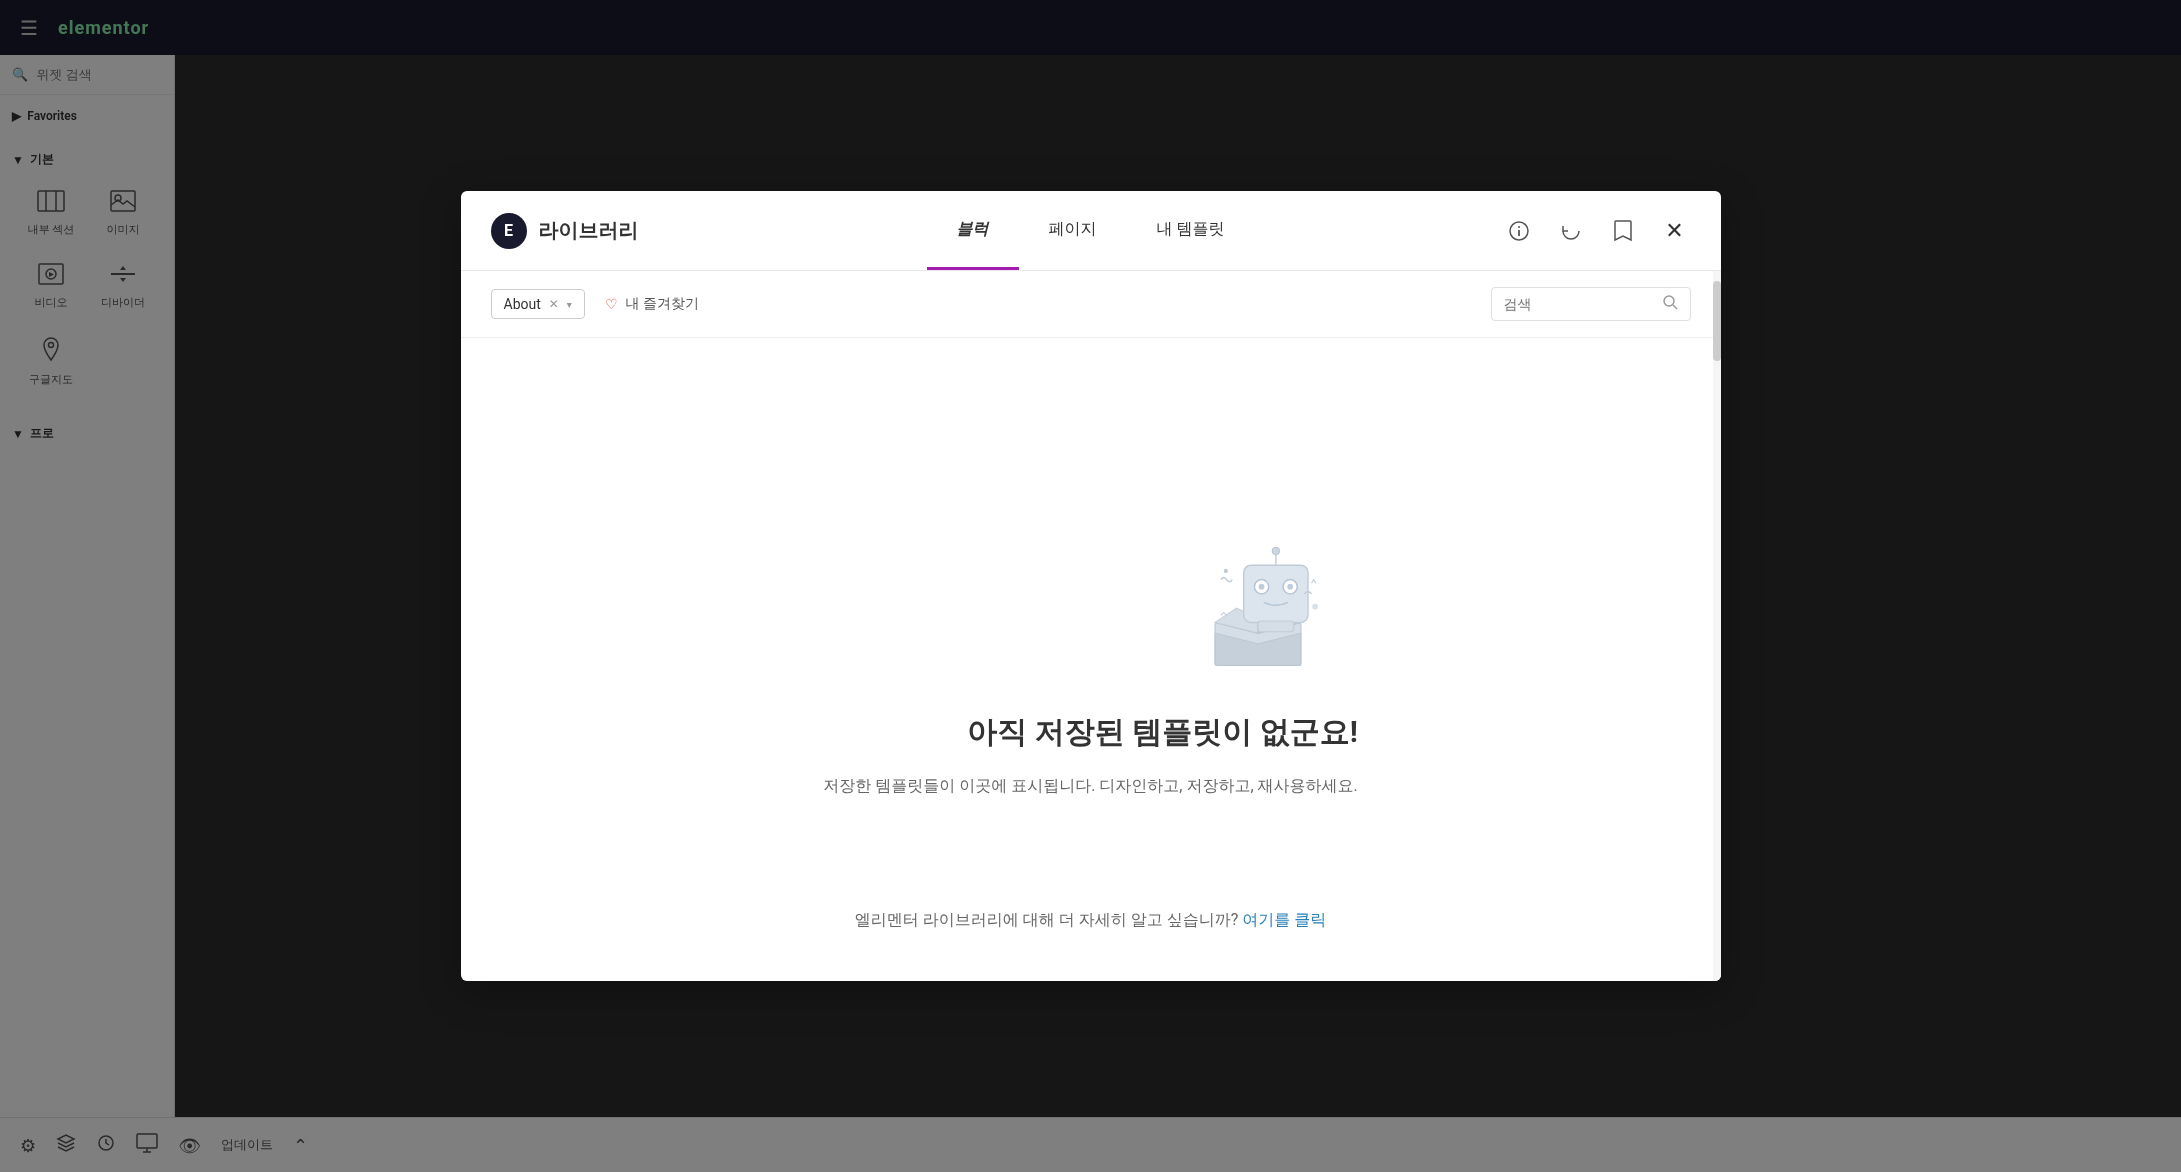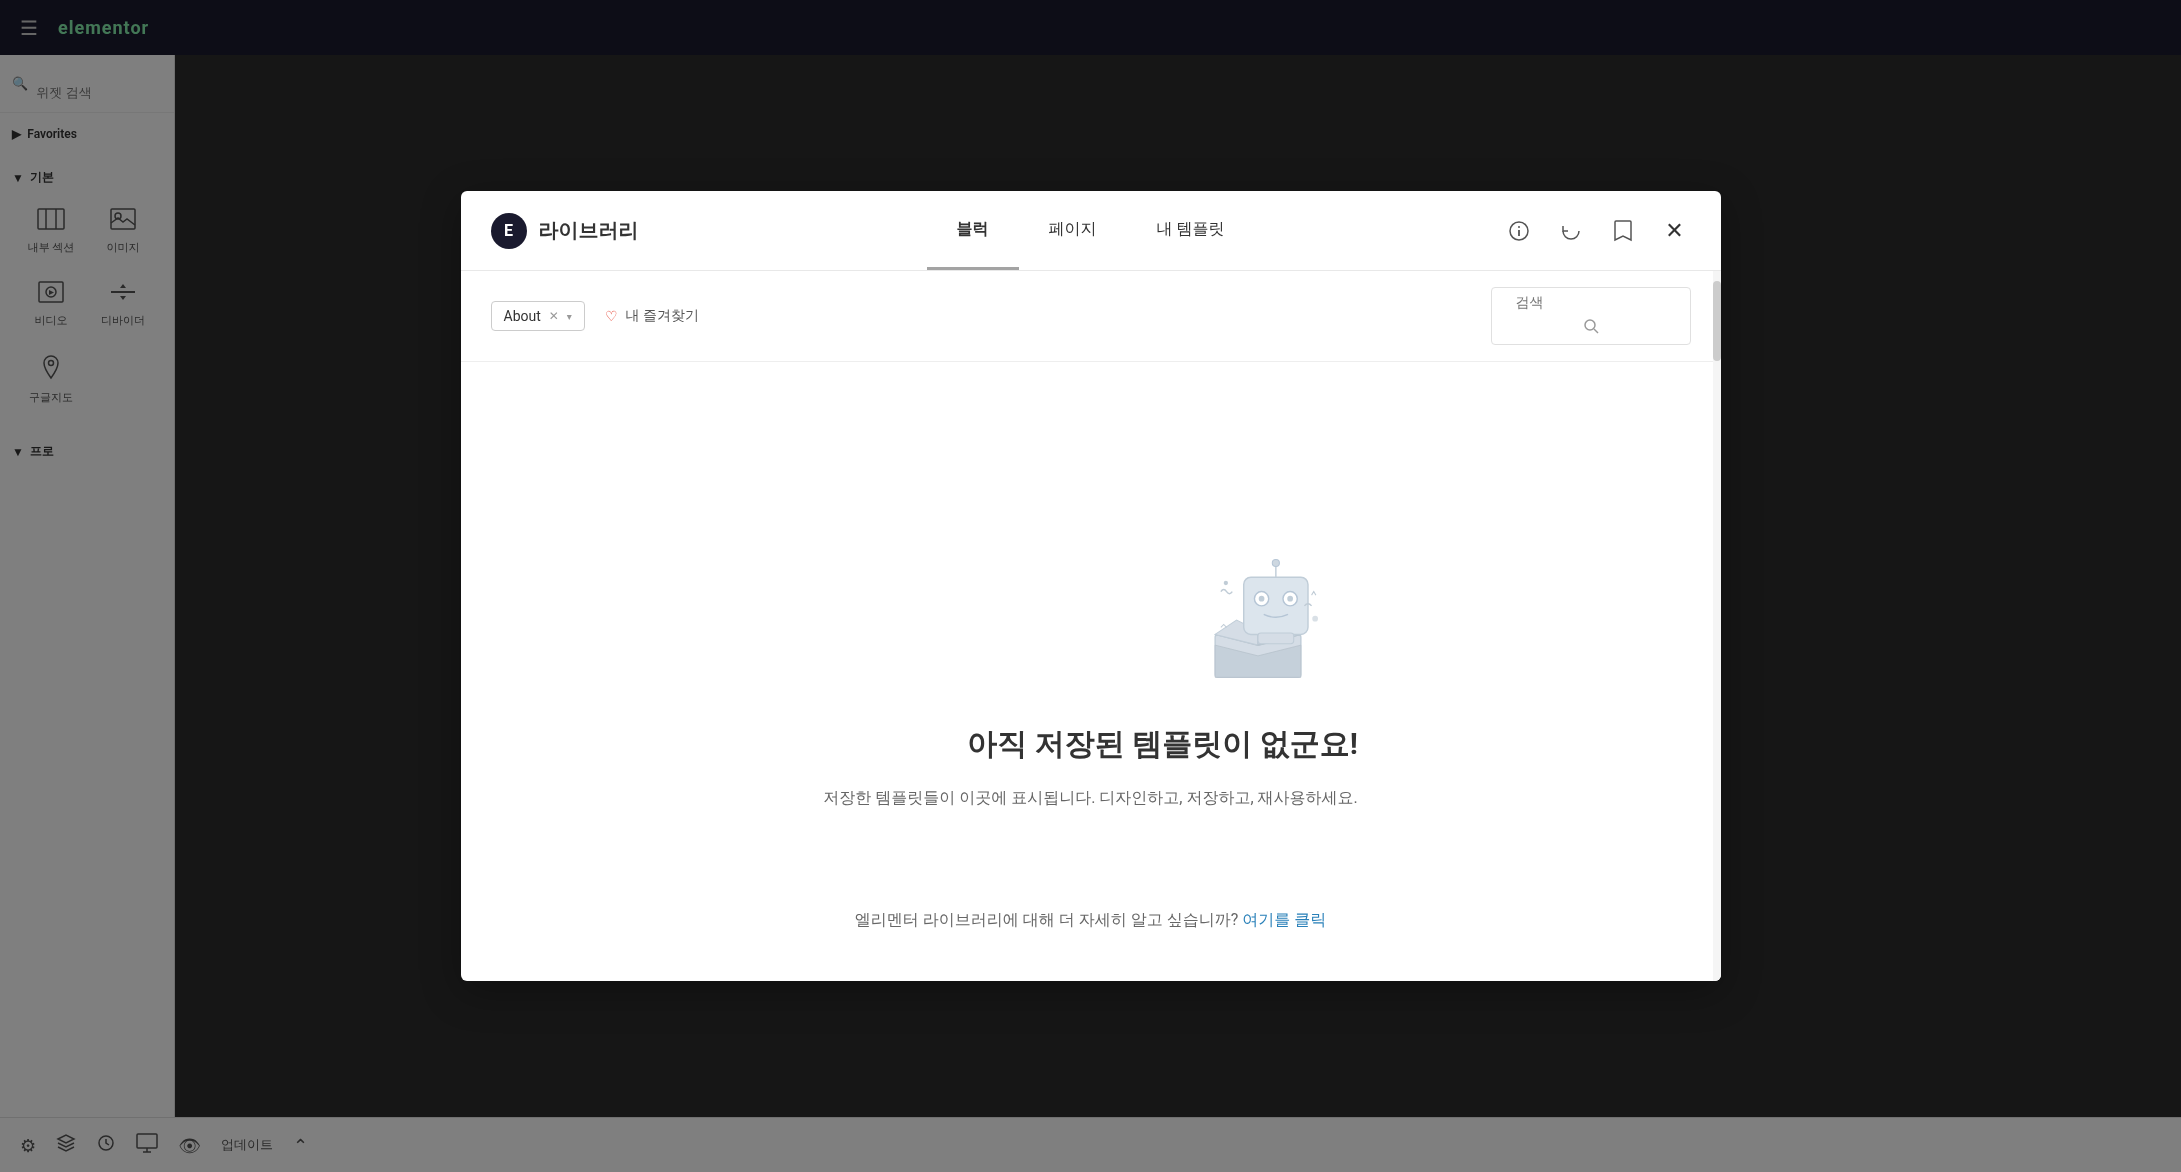--- a/index.html
+++ b/index.html
@@ -218,22 +218,23 @@
       display: flex;
       align-items: center;
       font-size: 16px;
       color: #333;
       cursor: pointer;
       border-bottom: 3px solid transparent;
       font-weight: 400;
     }
 
     .modal-tab.active {
-      border-bottom: 3px solid #a3a3a3;
+      border-bottom: 3px solid #a21caf;
       font-weight: 600;
+      font-style: italic;
     }
 
     .modal-header-actions {
       display: flex;
       align-items: center;
       gap: 20px;
     }
 
     .modal-header-action {
       color: #555;
@@ -305,21 +306,20 @@
 
     .search-box {
       margin-left: auto;
       display: flex;
       align-items: center;
       gap: 8px;
       border: 1px solid #e0e0e0;
       border-radius: 4px;
       padding: 6px 12px;
       min-width: 200px;
-      flex-direction: column;
     }
 
     .search-box input {
       border: none;
       outline: none;
       font-size: 14px;
       color: #666;
       background: transparent;
       width: 150px;
     }
@@ -400,21 +400,21 @@
 <div class="editor-bg">
 
   <div class="top-bar">
     <span class="top-bar-menu">☰</span>
     <span class="top-bar-logo">elementor</span>
   </div>
 
   <div class="sidebar">
     <div class="sidebar-search">
       <span style="color:#999;font-size:13px;">🔍</span>
-      <input type="text" style="font-size: 13px; border: none; outline: none; color: rgb(102, 102, 102); margin-top: 18px;" placeholder="위젯 검색">
+      <input type="text" style="font-size: 13px; border: none; outline: none; color: rgb(102, 102, 102);" placeholder="위젯 검색">
     </div>
 
     <div class="sidebar-section">
       <div class="sidebar-section-title">
         <span>▶</span>
         <span>Favorites</span>
       </div>
     </div>
 
     <div class="sidebar-section">

